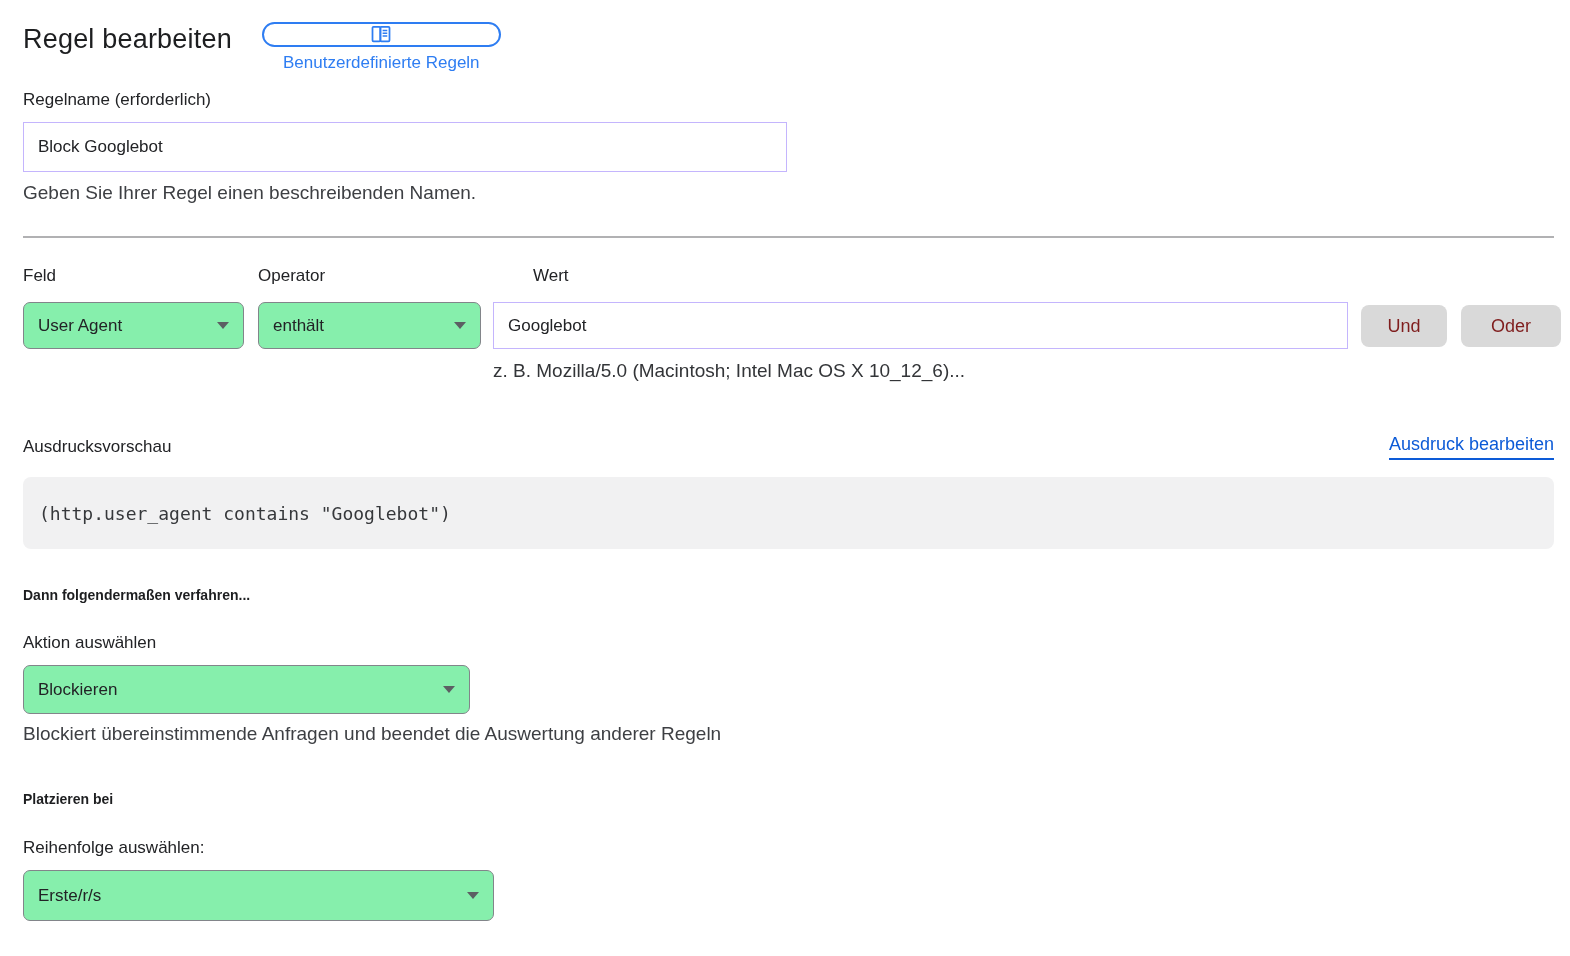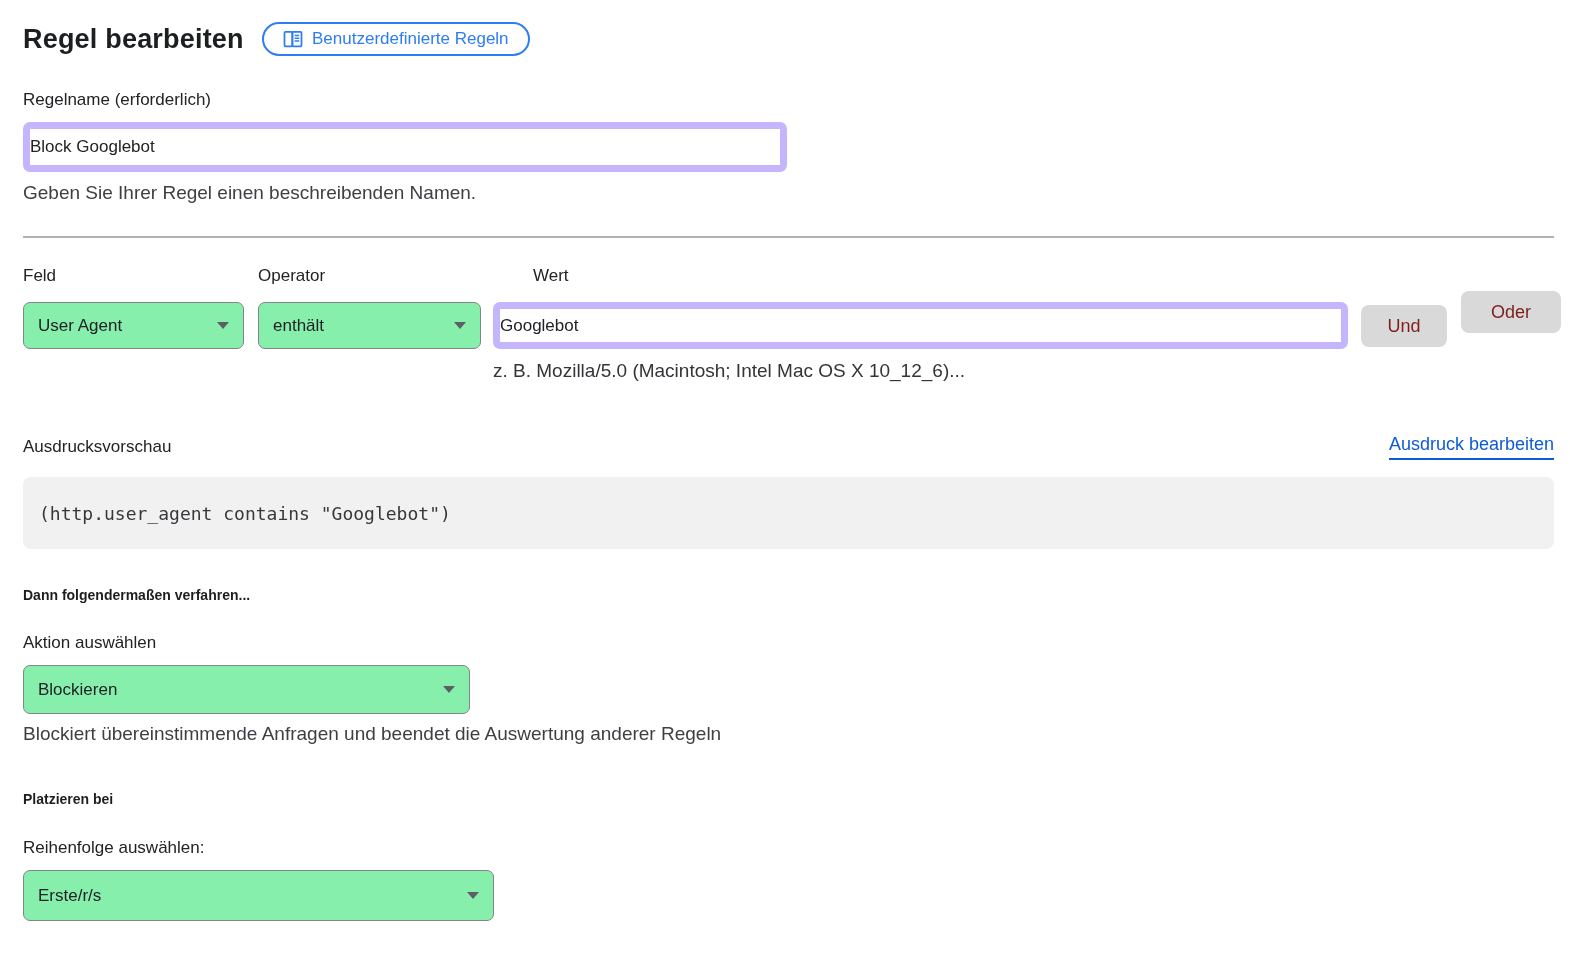--- a/index.html
+++ b/index.html
@@ -14,50 +14,51 @@
     height: 956px;
     background: #ffffff;
     overflow: hidden;
   }
   .abs { position: absolute; }
 
   
   .page-title {
     left: 23px; top: 24px;
     font-size: 27px;
-    font-weight: 700;
+    font-weight: 400;
     color: #1d1e20;
     letter-spacing: 0.2px;
   }
   .badge-pill {
     left: 262px; top: 22px;
-    height: 34px;
+    height: 25px;
     display: flex; align-items: center; gap: 9px;
     padding: 0 19px;
     border: 2px solid #2e7df2;
     border-radius: 20px;
     color: #2e7df2;
     font-size: 17px;
     background: #fff;
     cursor: pointer;
+    flex-direction: column;
   }
   .badge-pill svg { display: block; }
 
   
   .field-label { font-size: 17px; color: #222326; text-align: center; }
   .helper-text { font-size: 19px; color: #3d3f43; }
 
   
   .text-input {
-    border: 7px solid #c4b5fd;
-    border-radius: 7px;
+    border: 1px solid #c4b5fd;
+    border-radius: 0;
     font-family: "Liberation Sans", "DejaVu Sans", sans-serif;
     font-size: 17px;
     color: #222326;
-    padding: 0 0;
+    padding: 0 14px;
     background: #fff;
     outline: none;
   }
   .select-box {
     border: 1px solid #82858a;
     border-radius: 7px;
     background: #86efac;
     display: flex;
     align-items: center;
     justify-content: space-between;
@@ -155,21 +156,21 @@
   </div>
 
   <div class="abs select-box" style="left:258px; top:302px; width:223px; height:47px;">
     <span>enthält</span>
     <span class="caret"></span>
   </div>
 
   <input class="abs text-input" style="left: 493px; top: 302px; width: 855px; height: 47px;" type="text" value="Googlebot">
 
   <button class="abs gray-btn" style="left:1361px; top:305px; width:86px; height:42px;">Und</button>
-  <button class="abs gray-btn" style="left:1461px; top:291px; width:100px; height:42px;">Oder</button>
+  <button class="abs gray-btn" style="left:1461px; top:305px; width:100px; height:42px;">Oder</button>
 
   <div class="abs helper-text" style="left:493px; top:360px; color:#333538;">z. B. Mozilla/5.0 (Macintosh; Intel Mac OS X 10_12_6)...</div>
 
   <div class="abs field-label" style="left:23px; top:437px;">Ausdrucksvorschau</div>
 
   <a class="abs edit-link" style="right:16px; top:434px;">Ausdruck bearbeiten</a>
 
   <div class="abs code-box">
     <span class="code-text">(http.user_agent contains "Googlebot")</span>
   </div>

